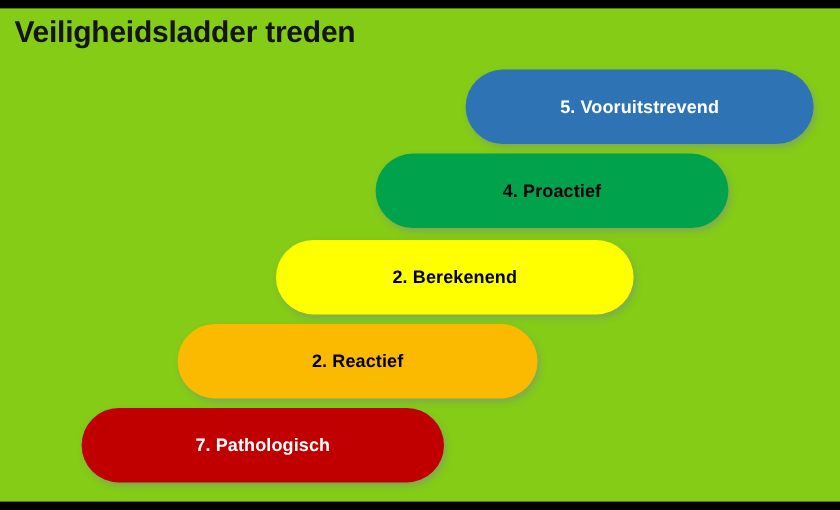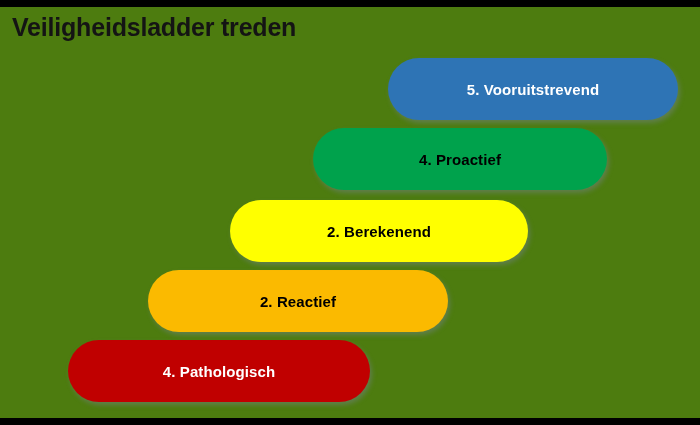--- a/index.html
+++ b/index.html
@@ -67,30 +67,30 @@
     font-weight: bold;
     letter-spacing: 0.1px;
     white-space: nowrap;
     line-height: 1;
   }
   
 </style>
 </head>
 <body>
 
-<div class="slide" style="background: #4d7c0f; padding-left: 19px;">
+<div class="slide" style="background: #84cc16; padding-left: 19px;">
 
   <div class="edge-bar top" style="background: rgb(0, 0, 0);"></div>
 
   <div class="page-title">Veiligheidsladder treden</div>
 
   <div class="ladder">
 
     <div class="step" style="left: 68px; top: 340px; width: 302px; height: 62px; border-radius: 31px; background: rgb(192, 0, 0); color: rgb(255, 255, 255);">
-      <span class="step-label">4. Pathologisch</span>
+      <span class="step-label">7. Pathologisch</span>
     </div>
 
     <div class="step" style="left: 148px; top: 270px; width: 300px; height: 62px; border-radius: 31px; background: rgb(251, 186, 0); color: rgb(0, 0, 0);">
       <span class="step-label">2. Reactief</span>
     </div>
 
     <div class="step" style="left: 230px; top: 200px; width: 298px; height: 62px; border-radius: 31px; background: rgb(255, 255, 0); color: rgb(0, 0, 0);">
       <span class="step-label">2. Berekenend</span>
     </div>
 

